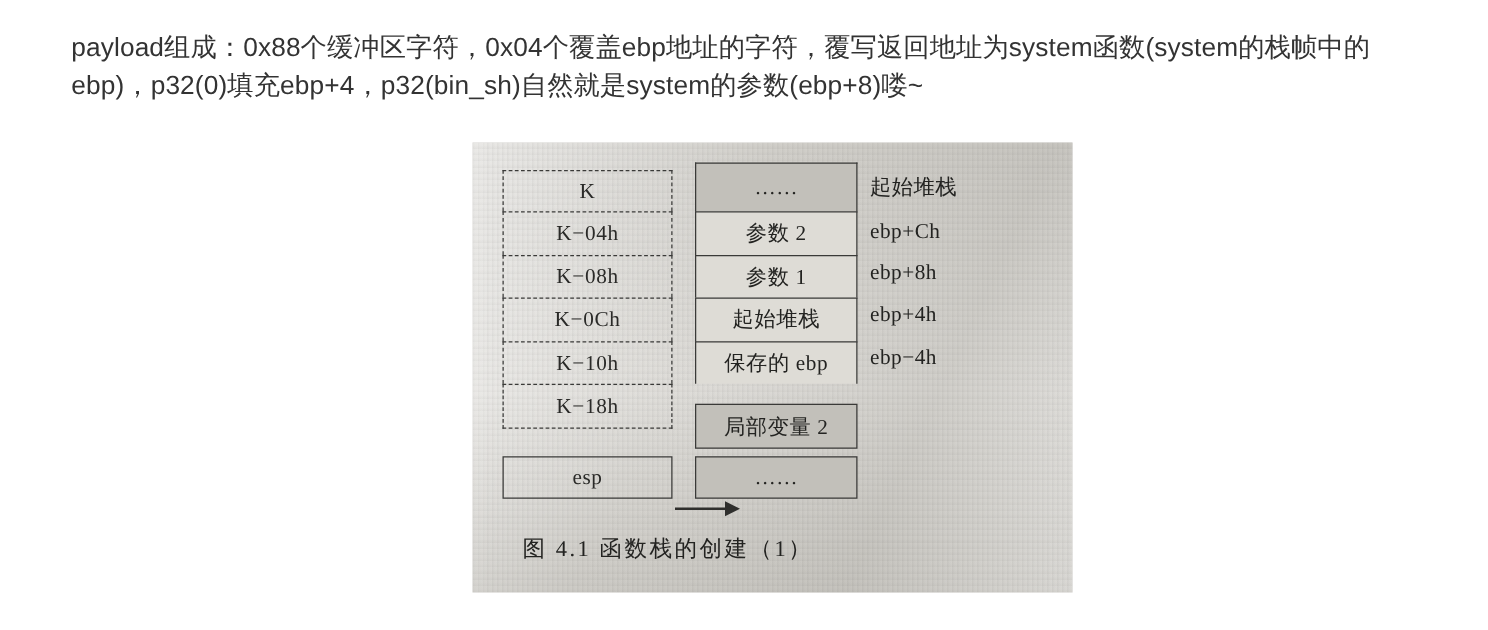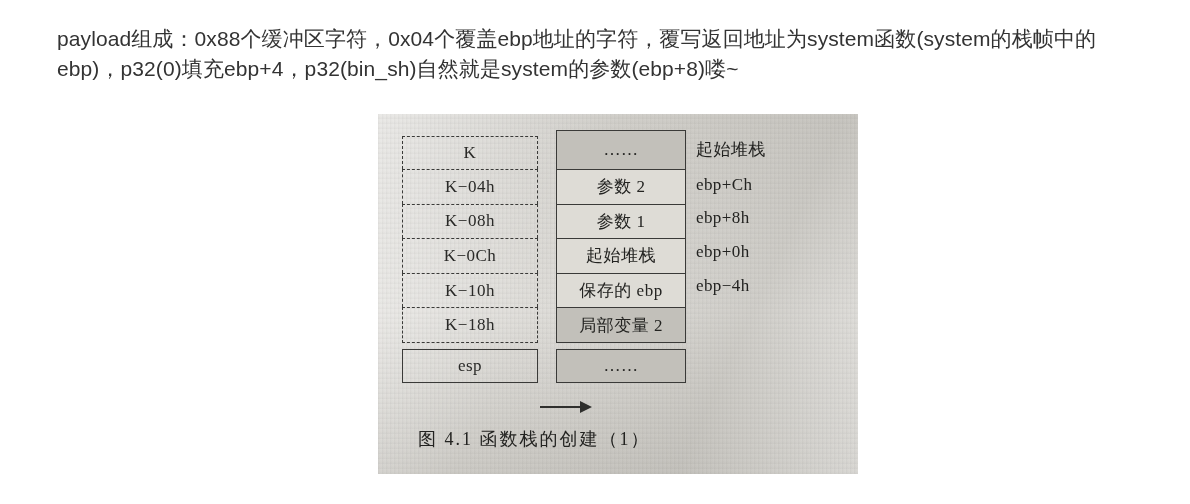--- a/index.html
+++ b/index.html
@@ -71,21 +71,21 @@
     justify-content: center;
     font-size: 17px;
     color: #2a2a28;
     letter-spacing: 0.5px;
   }
   .leftcol .cell:first-child {
     height: 32px;
   }
   .leftcol .cell.last {
     border: 1.6px solid #3a3a38;
-    margin-top: 6px;
+    margin-top: 22px;
     height: 32px;
   }
   .leftcol .cell.prelast {
     border-bottom: 1.6px dashed #3a3a38;
     text-align: center;
   }
 
   
   .midcol {
     position: absolute;
@@ -108,21 +108,21 @@
   .midcol .cell.top {
     height: 38px;
     background: #c2c0ba;
   }
   .midcol .cell.white {
     background: #dedcd6;
   }
   .midcol .cell.bottom {
     border-bottom: 1.6px solid #3a3a38;
     background: #c2c0ba;
-    margin-top: 0;
+    margin-top: 16px;
   }
   .midcol .cell.esp-row {
     border: 1.6px solid #3a3a38;
     margin-top: 6px;
     height: 32px;
     background: #c2c0ba;
   }
 
   
   .rightcol {
@@ -212,20 +212,20 @@
 
     <div class="arrow">
       <div class="shaft"></div>
       <div class="head"></div>
     </div>
 
     <div class="rightcol">
       <div class="lab top">起始堆栈</div>
       <div class="lab">ebp+Ch</div>
       <div class="lab">ebp+8h</div>
-      <div class="lab">ebp+0h</div>
+      <div class="lab">ebp+4h</div>
       <div class="lab">ebp−4h</div>
     </div>
 
     <div class="caption">图 4.1  函数栈的创建（1）</div>
   </div>
 
 </div>
 
 </body></html>

